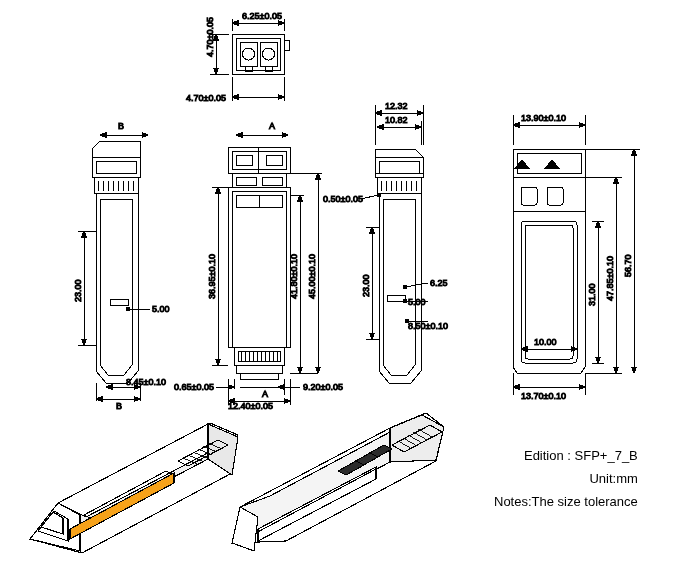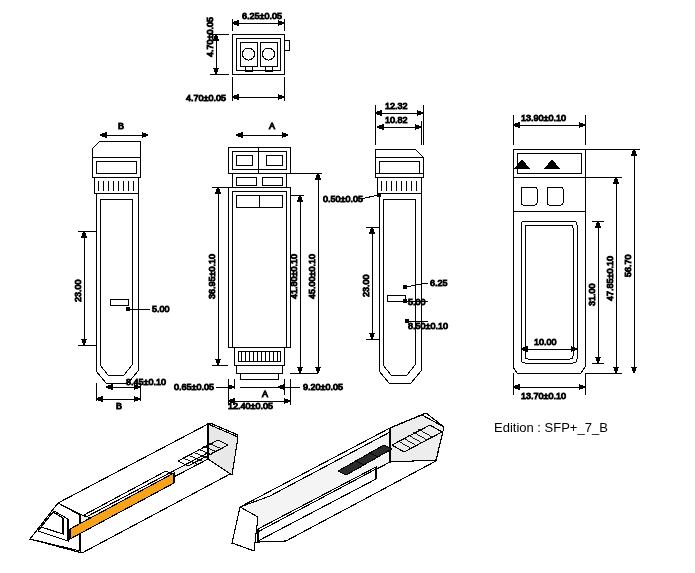--- a/index.html
+++ b/index.html
@@ -371,15 +371,17 @@
       <path d="M352 454 l18 -10 l8 4 l-18 10 z" fill="#2b2b2b"></path>
       <path d="M338 462 l18 -10 l8 4 l-18 10 z" fill="#2b2b2b"></path>
 
       <path d="M232 534 l8 -36 l18 10 l-4 34 z" fill="#fff"></path>
     </g>
 
   </g>
 </svg>
 </div>
 
-<div class="notes" style="left:494px;top:416px;text-align:right;">
+<div class="notes" style="left:494px;top:444px;text-align:right;">
   <div>Edition : SFP+_7_B</div>
+  <div>Unit:mm</div>
+  <div>Notes:The size tolerance</div>
 </div>
 
 </body></html>

